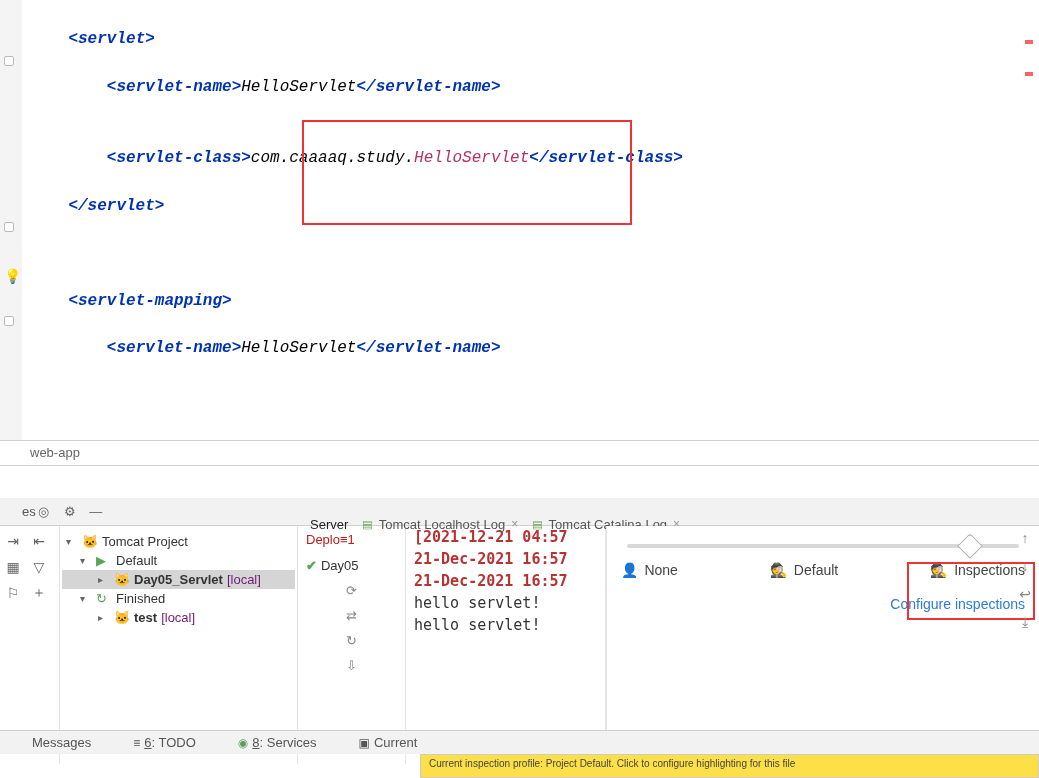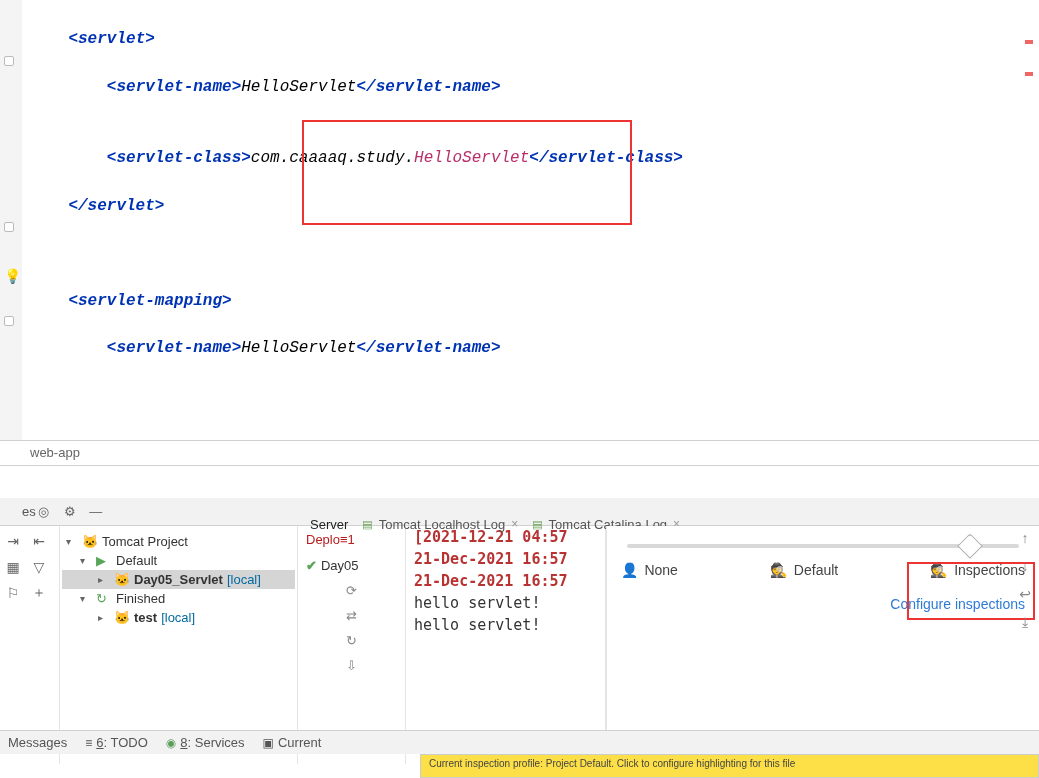--- a/index.html
+++ b/index.html
@@ -39,21 +39,21 @@
 .tree { width: 238px; border-right: 1px solid #e4e4e4; padding: 6px 2px; font-size: 13px; }
 .tree-row { display: flex; align-items: center; gap: 4px; padding: 2px 4px; cursor: pointer; }
 .tree-row.sel { background: #d5d5d5; }
 .tree-arrow { width: 12px; color: #666; font-size: 10px; }
 .tree-icon { width: 16px; font-size: 13px; }
 .tomcat-ico { color: #d49a2a; }
 .run-ico { color: #5aa658; }
 .refresh-ico { color: #5aa658; }
 .tree-label { color: #333; }
 .tree-label.bold { font-weight: bold; }
-.tree-dim { color: #0369a1; }
+.tree-dim { color: #701a75; }
 
 .deploy-col { width: 108px; border-right: 1px solid #e4e4e4; }
 .deploy-hdr { display: flex; justify-content: flex-start; padding: 6px 8px; color: #b91c1c; font-size: 13px; border-bottom: 1px solid transparent; }
 .deploy-item { display: flex; align-items: center; gap: 4px; padding: 4px 8px; font-size: 13px; }
 .check { color: #5aa658; font-weight: bold; }
 .vtb { padding: 6px; display: flex; flex-direction: column; gap: 10px; align-items: center; color: #888; }
 
 .output-col { flex: 0 0 200px; border-right: 1px solid #e4e4e4; }
 .out-hdr { padding: 6px 8px; color: #555; font-size: 13px; }
 .out-body { padding: 0 8px; font-family: "Consolas",monospace; font-size: 15px; line-height: 22px; }
@@ -75,21 +75,21 @@
 .right-rail { position: absolute; right: 0; top: 530px; width: 28px; display: flex; flex-direction: column; align-items: center; gap: 12px; color: #888; }
 .right-rail .ic { cursor: pointer; font-size: 14px; }
 
 .tabs-row { position: absolute; top: 510px; left: 298px; height: 28px; display: flex; align-items: center; gap: 14px; font-size: 13px; padding: 0 12px; }
 .tab-item { display: flex; align-items: center; gap: 6px; color: #555; cursor: pointer; }
 .tab-item.active { font-weight: 500; color: #222; }
 .tab-ico { color: #6a9e55; font-size: 11px; }
 .tab-close { color: #999; font-size: 12px; cursor: pointer; }
 
 .bottom-bar { position: absolute; bottom: 24px; left: 0; right: 0; height: 24px; border-top: 1px solid #d1d1d1; background: #f2f2f2; display: flex; align-items: center; gap: 18px; padding: 0 8px; font-size: 13px; color: #555; }
-.bb-item { display: flex; align-items: center; gap: 4px; cursor: pointer; }
+.bb-item { display: flex; align-items: center; gap: 4px; cursor: pointer; margin-left: 24px; }
 .bb-ico { font-size: 12px; }
 .bb-under { text-decoration: underline; }
 
 .tooltip-bar { position: absolute; bottom: 0; left: 420px; right: 0; height: 24px; background: #fde047; border: 1px solid #ccc; padding: 3px 8px; font-size: 10px; color: #444; white-space: nowrap; overflow: hidden; }
 </style>
 </head>
 <body>
 
 <div class="editor-area">
   <div class="gutter-strip">

